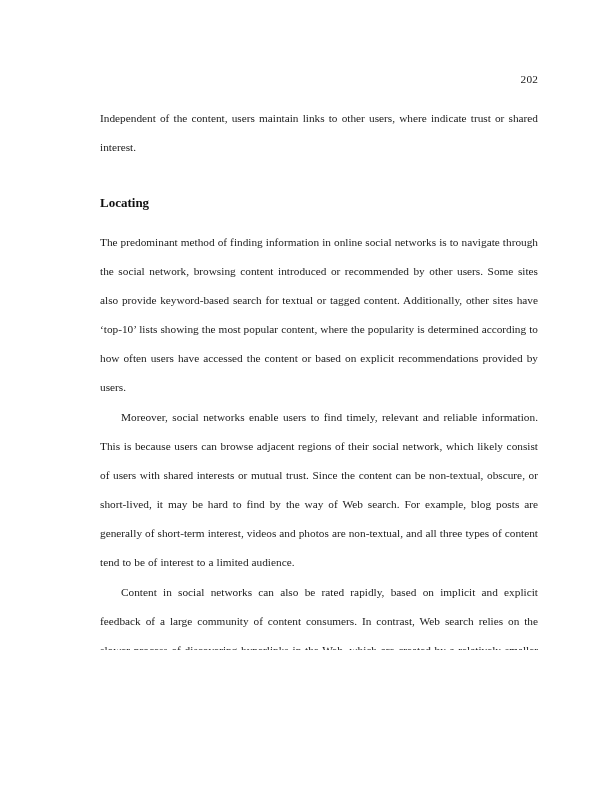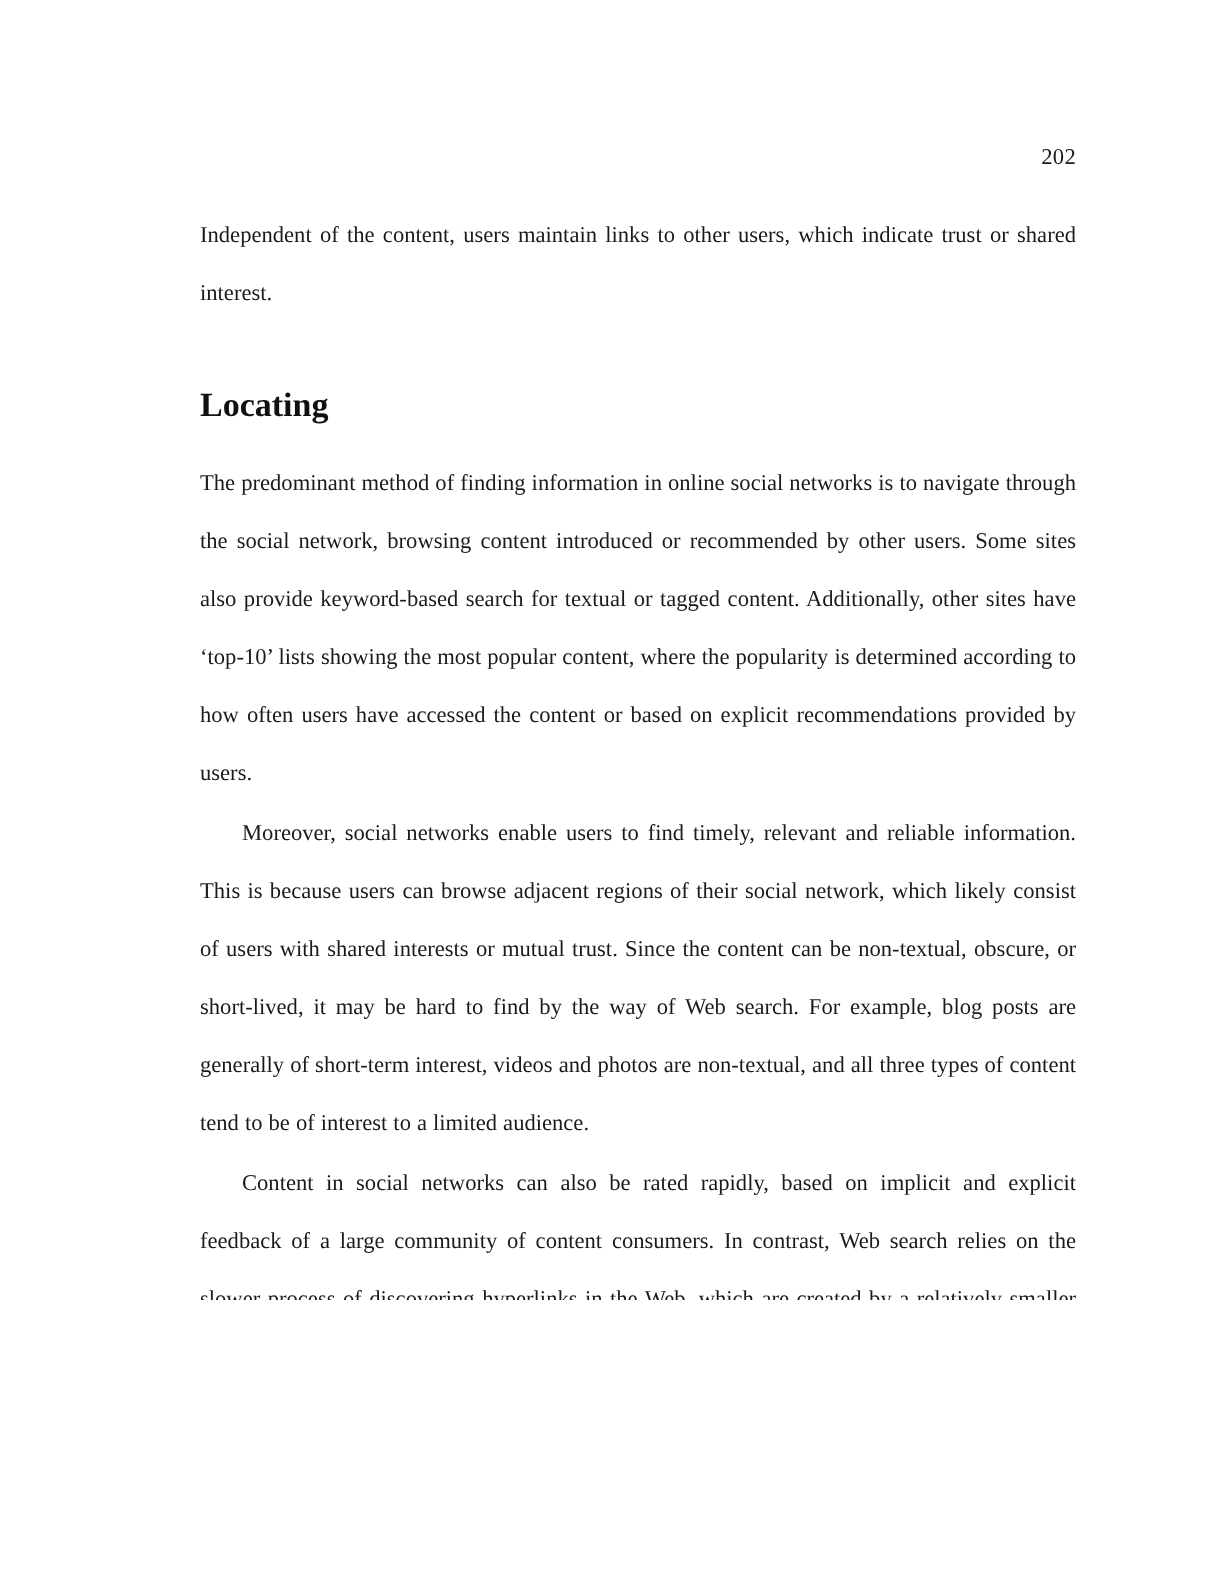--- a/index.html
+++ b/index.html
@@ -47,41 +47,41 @@
     word-spacing: 0.2px;
   }
   .para.indent {
     text-indent: 21px;
     font-family: Liberation Serif, serif;
   }
   .para.noindent {
     text-indent: 0;
   }
   .section-heading {
-    font-size: 17px;
+    font-size: 13px;
     line-height: 29px;
     font-weight: bold;
     margin: 0;
     color: #101010;
     text-align: left;
   }
   .gap-before-heading { height: 26px; }
   .gap-after-heading  { height: 11px; }
   .gap-para           { height: 1px; }
 </style>
 </head>
 <body>
 
 <div class="page">
 
   <div class="page-number">202</div>
 
   <div class="content">
 
-    <p class="para noindent">Independent of the content, users maintain links to other users, which indicate trust or shared interest.</p>
+    <p class="para noindent">Independent of the content, users maintain links to other users, where indicate trust or shared interest.</p>
 
     <div class="gap-before-heading"></div>
 
     <h2 class="section-heading">Locating</h2>
 
     <div class="gap-after-heading"></div>
 
     <p class="para noindent">The predominant method of finding information in online social networks is to navigate through the social network, browsing content introduced or recommended by other users. Some sites also provide keyword-based search for textual or tagged content. Additionally, other sites have ‘top-10’ lists showing the most popular content, where the popularity is determined according to how often users have accessed the content or based on explicit recommendations provided by users.</p>
 
     <div class="gap-para"></div>

